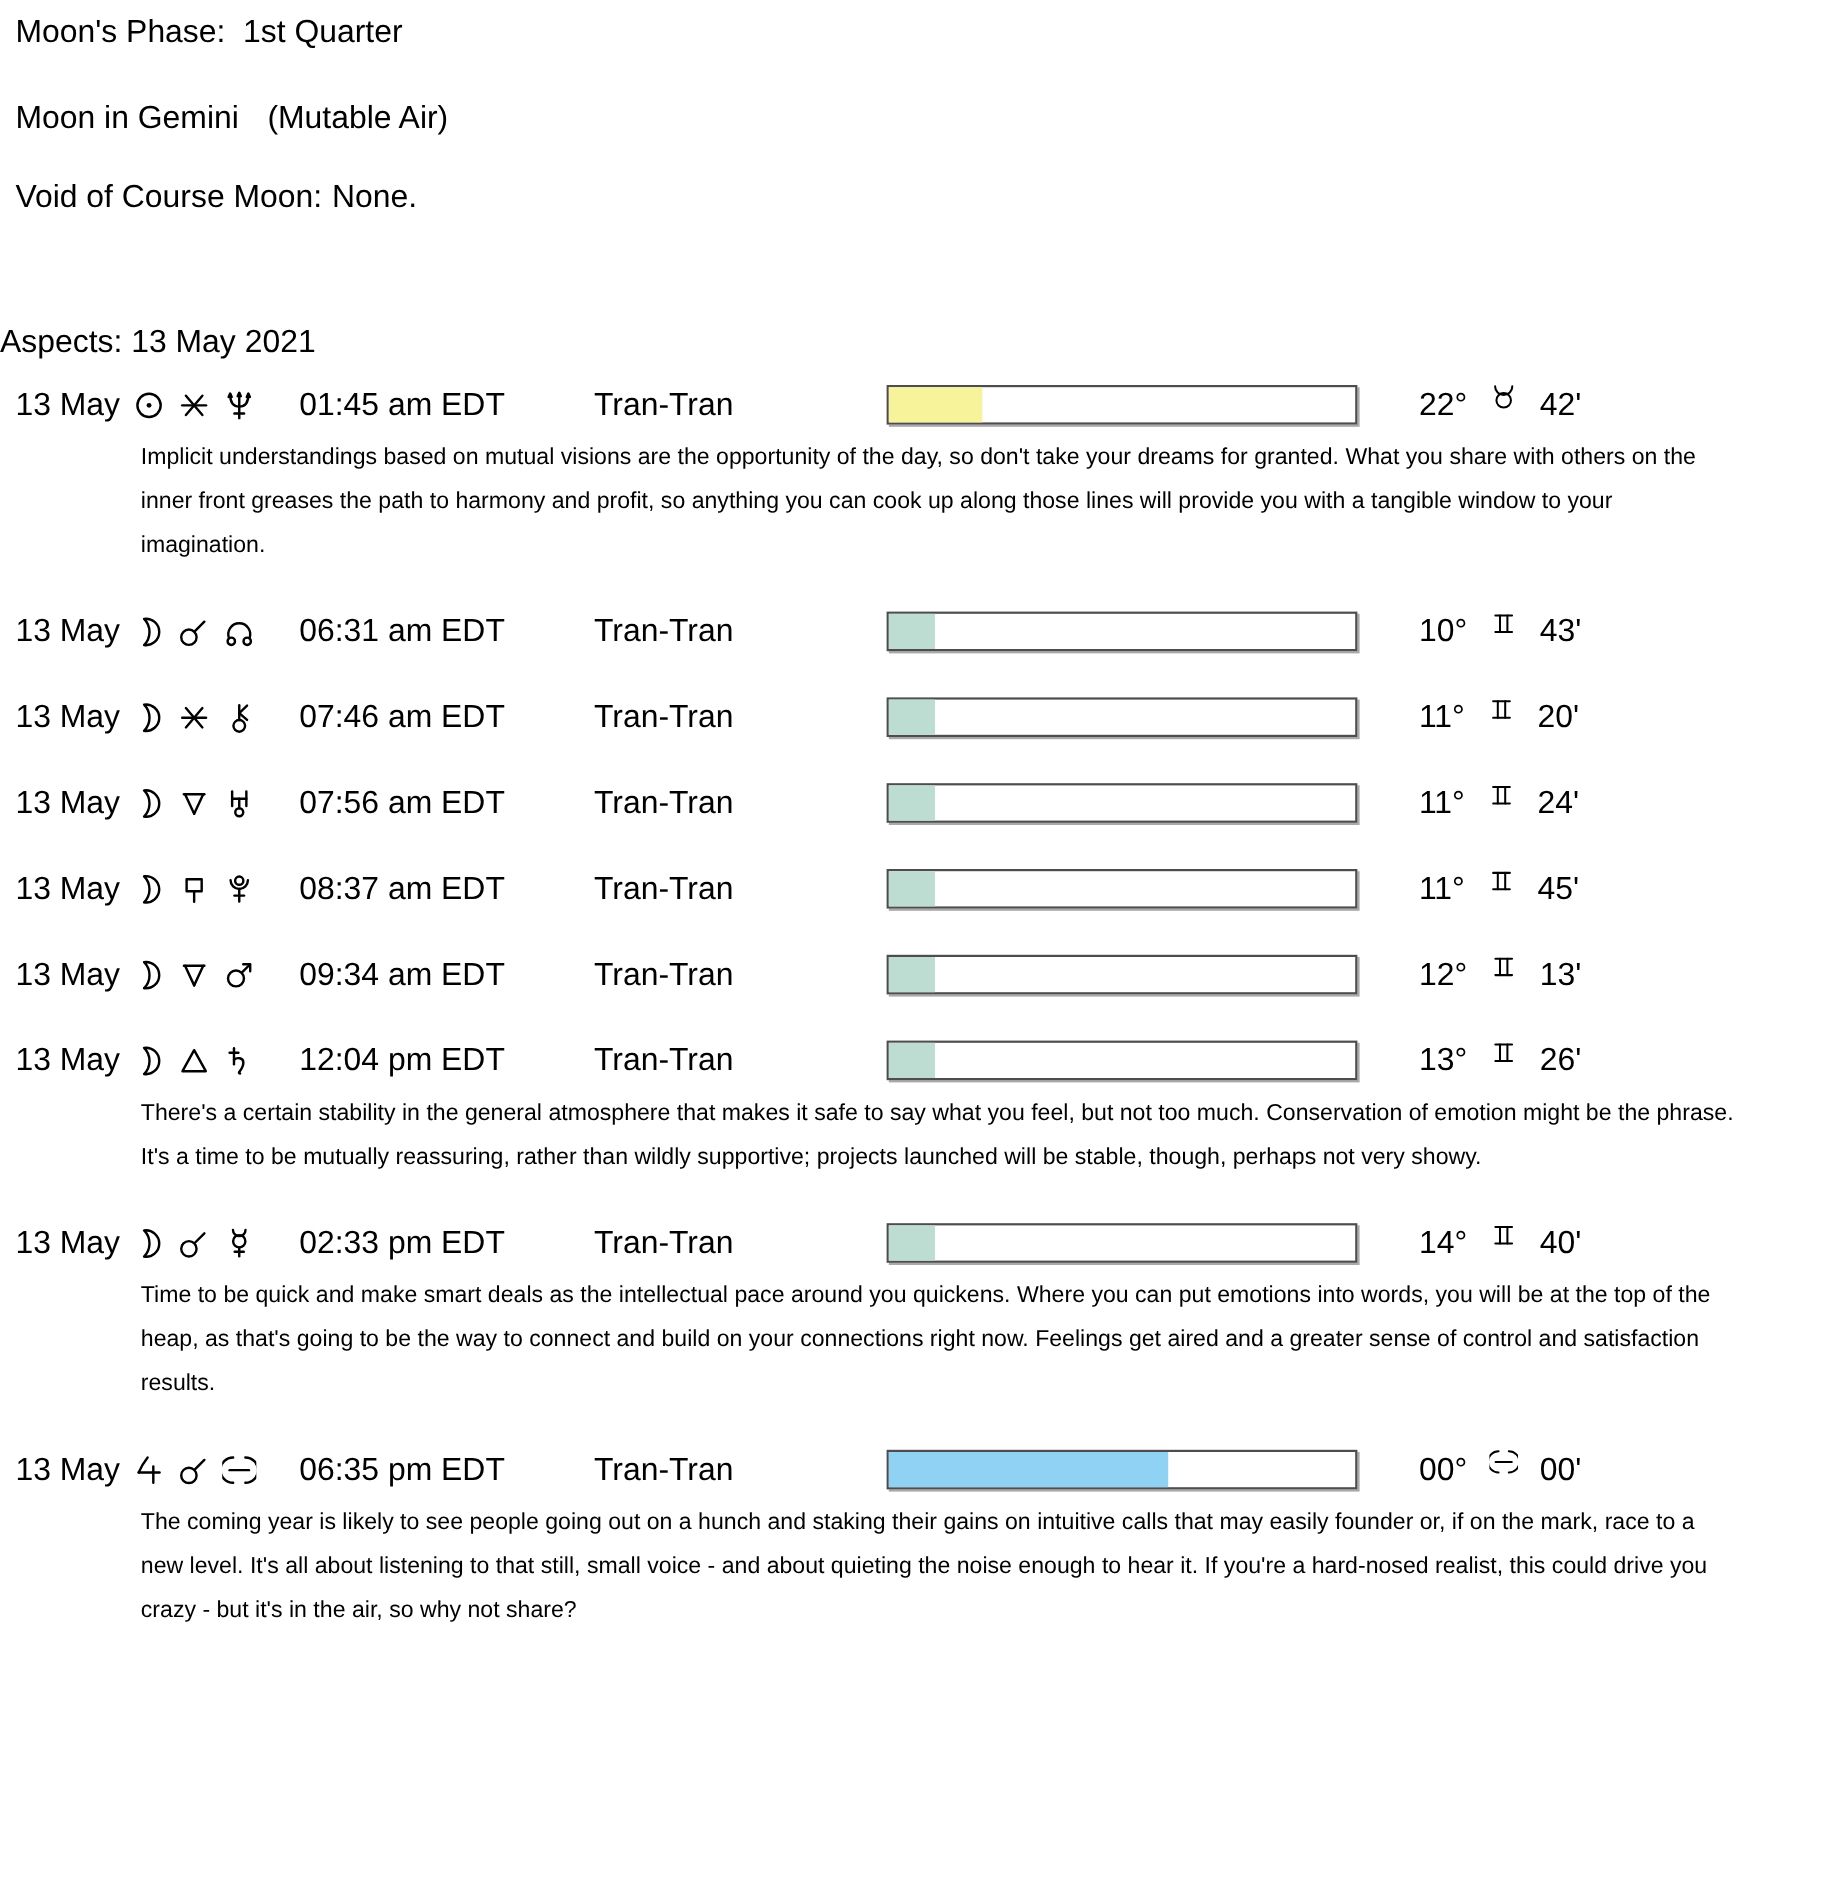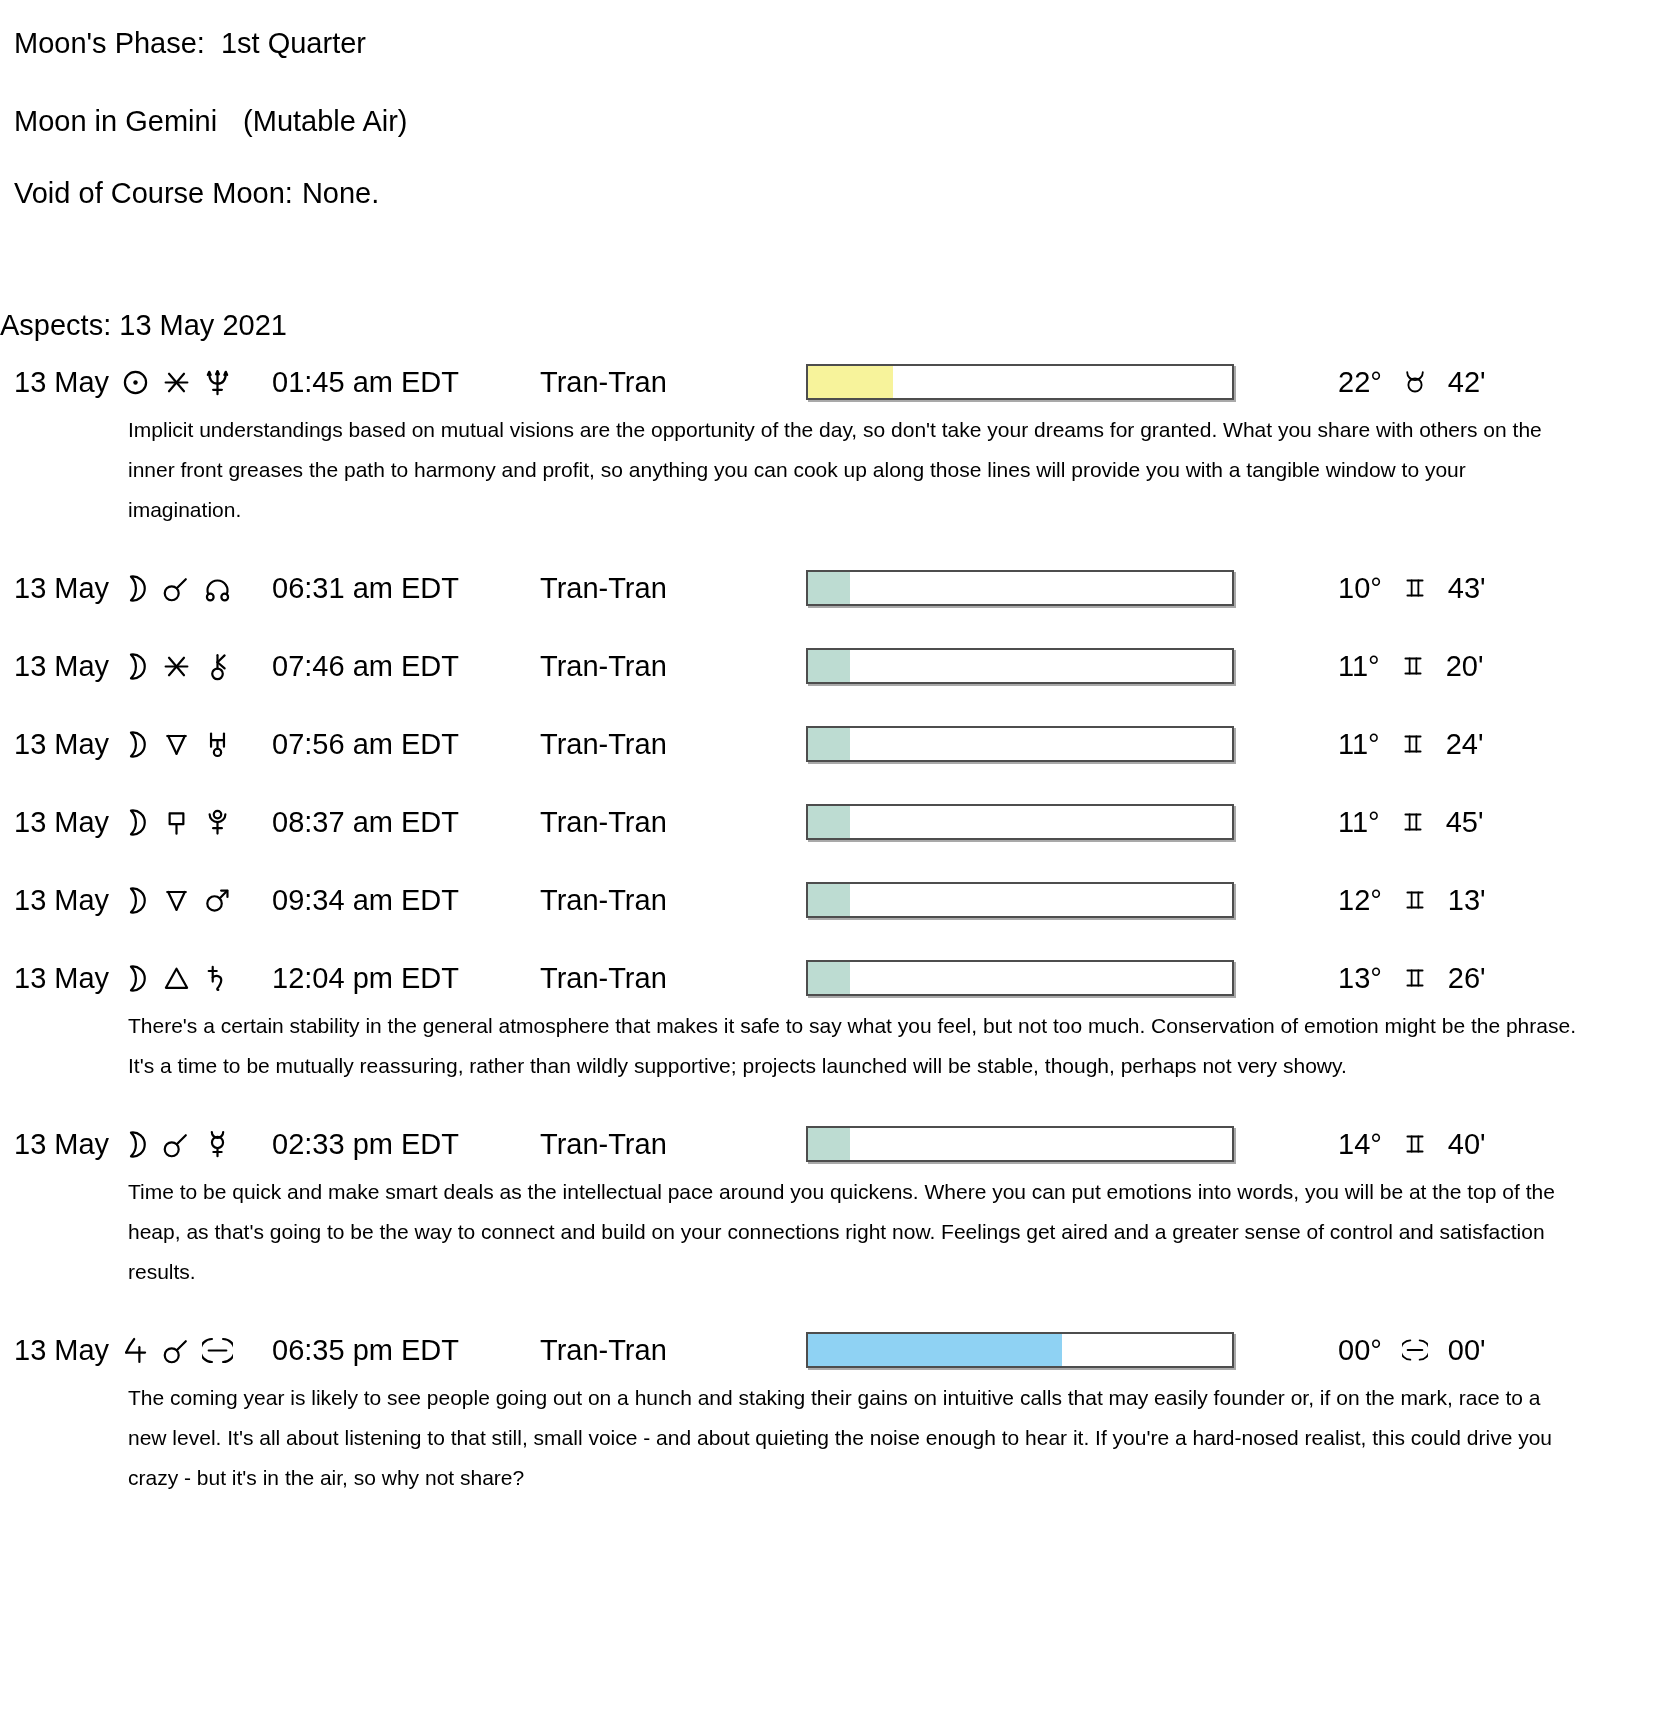--- a/index.html
+++ b/index.html
@@ -2,42 +2,42 @@
 <html><head>
 <meta charset="utf-8">
 <style>
   html,body{margin:0;padding:0}
   body{
     width:1658px;height:1720px;overflow:hidden;background:#ffffff;color:#000;
     font-family:"Liberation Sans", sans-serif;font-size:29px;
     position:relative;
   }
   .hline{margin:0 14px;line-height:34px;white-space:nowrap}
-  #line1{margin-top:26px;position:relative}
+  #line1{margin-top:12px;position:relative}
   #line2{margin-top:44px}
   #line3{margin-top:38px}
   .val-gap{margin-left:16px}
   .wide-gap{margin-left:26px}
   .sm-gap{margin-left:9px}
   .phase-angle{position:absolute;right:6px;top:1px;font-size:26.5px}
   .phase-angle .pa-val{margin-left:12px}
   .aspects-title{margin-top:98px;width:1510px;text-align:left;font-size:29px;line-height:34px}
   #aspects{margin-top:20px}
   .aspect{margin-bottom:38px}
   .arow{position:relative;height:40px;line-height:40px}
   .col{position:absolute;top:0;white-space:nowrap}
   .c-date{left:14px}
   .c-glyphs{left:120px;height:40px;display:flex;align-items:center;gap:10px}
   .c-glyphs svg{display:block}
   .c-time{left:272px}
   .c-type{left:540px}
   .c-bar{left:806px;top:2px;box-sizing:border-box;width:428px;height:36px;
          background:#fff;border:2px solid #4d4d4d;box-shadow:2px 2px 0 #a9a9a9}
   .c-bar .fill{display:block;height:100%}
-  .c-pos{left:1338px;height:40px;display:flex;align-items:center;gap:20px}
+  .c-pos{left:1290px;height:40px;display:flex;align-items:flex-start;gap:20px}
   .c-pos svg{display:block}
   .desc{margin:8px 0 2px 128px;width:1452px;line-height:40px;font-size:21px}
 </style>
 </head>
 <body>
 
 <div class="hline" id="line1">
   <span>Moon's Phase:</span><span class="val-gap">1st Quarter</span>
 </div>
 

